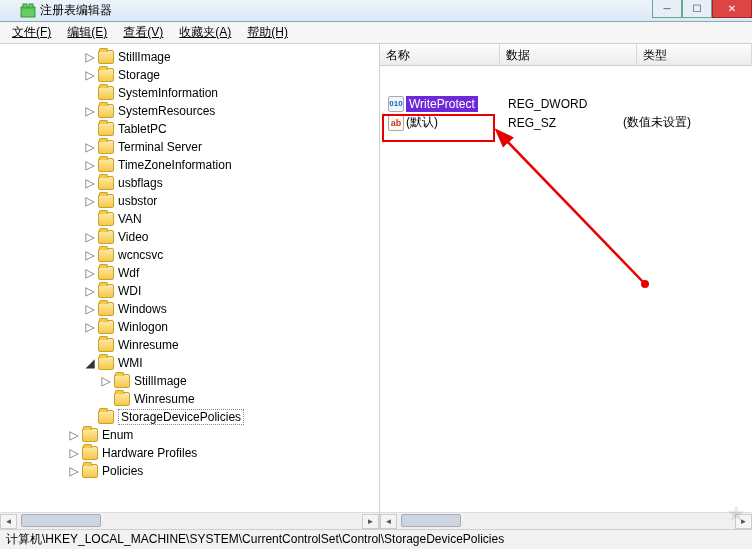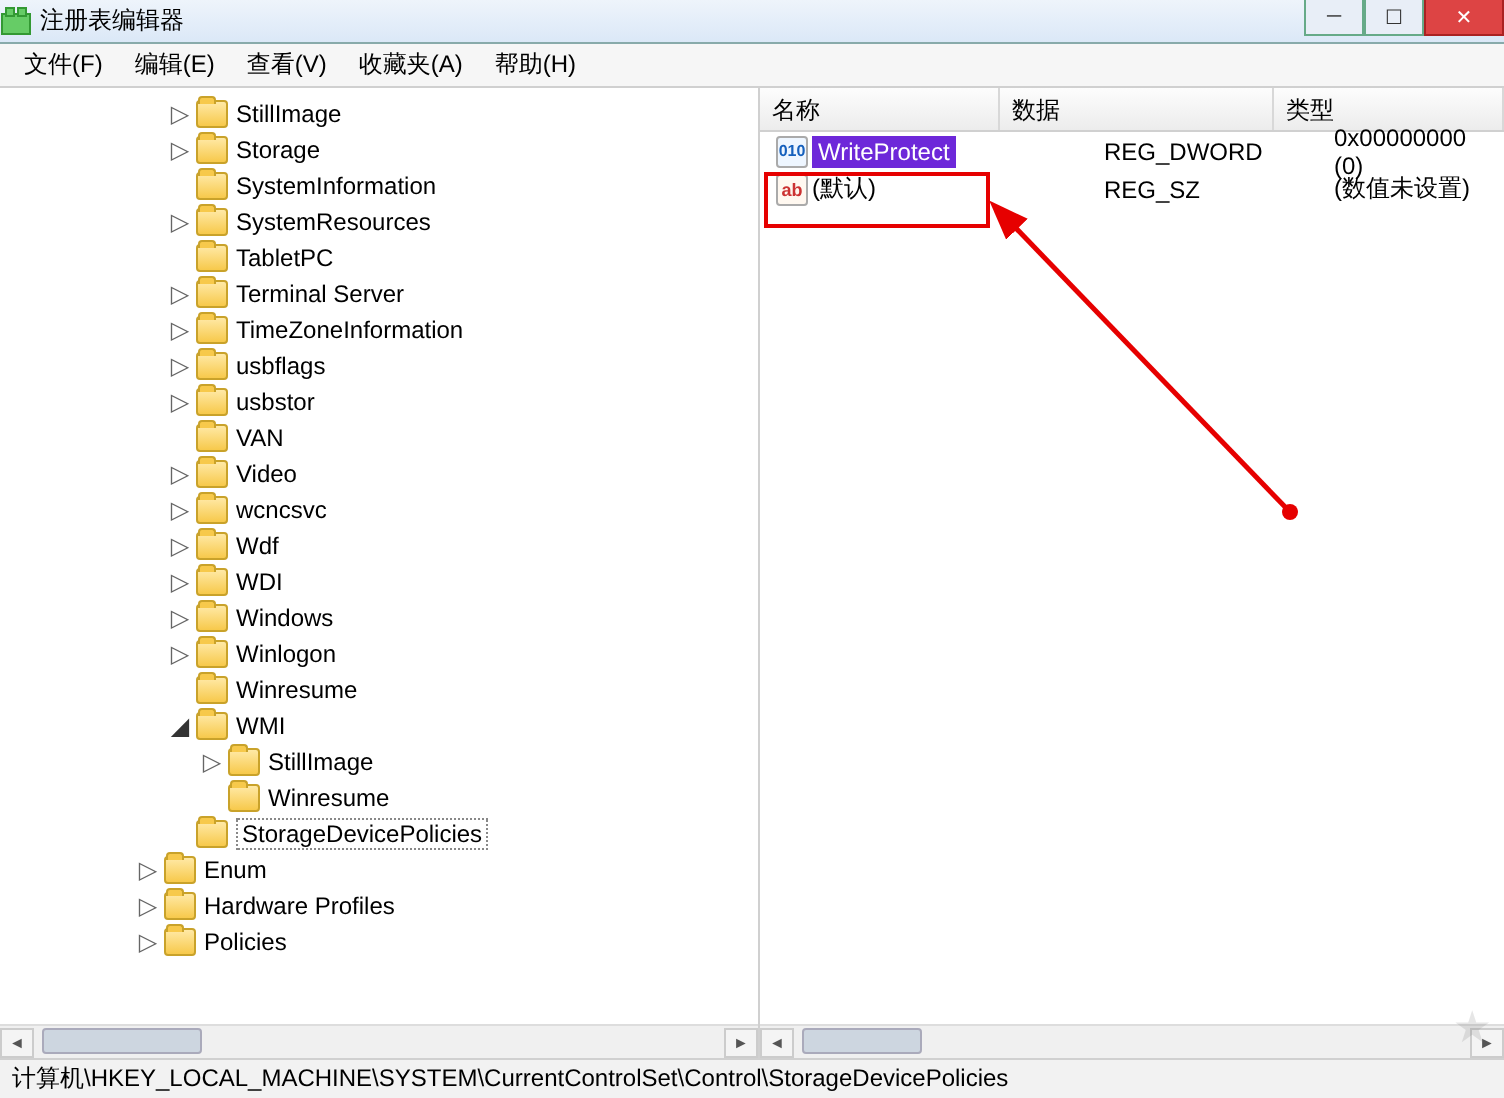--- a/index.html
+++ b/index.html
@@ -1,54 +1,54 @@
 <!DOCTYPE html>
 <html><head>
 <meta charset="utf-8">
 <style>
   * { box-sizing: border-box; }
   html, body { margin:0; padding:0; width:752px; height:549px; font-family: "Microsoft YaHei", "Segoe UI", Tahoma, sans-serif; font-size:12px; background:#fff; overflow:hidden; }
 
-  .titlebar { height:22px; background:linear-gradient(#eef4fb,#dbe8f7); border-bottom:1px solid #8aa; position:relative; display:flex; align-items:center; padding-left:0; }
+  .titlebar { height:22px; background:linear-gradient(#eef4fb,#dbe8f7); border-bottom:1px solid #8aa; position:relative; display:flex; align-items:center; padding-left:20px; }
   .titlebar .appicon { width:16px; height:16px; margin-right:4px; }
   .titlebar .title-text { color:#000; }
   .win-buttons { position:absolute; right:0; top:0; display:flex; }
   .win-btn { width:30px; height:18px; border:1px solid #6a8; border-top:none; display:flex; align-items:center; justify-content:center; font-size:10px; color:#333; }
   .win-btn.close { background:#d44; color:#fff; border-color:#a22; width:40px;}
   .win-btn.min, .win-btn.max { background:#e8eef7; }
 
   .menubar { height:22px; background:#f6f6f6; border-bottom:1px solid #d0d0d0; display:flex; align-items:center; padding-left:4px; }
-  .menu-item { padding:2px 8px; cursor:default; }
+  .menu-item { padding:2px 8px; cursor:default;text-decoration:underline; }
 
   .client { display:flex; height:calc(549px - 22px - 22px - 20px); position:relative; }
 
   
   .tree-panel { width:380px; border-right:1px solid #d0d0d0; overflow:hidden; position:relative; background:#fff;}
   .tree-inner { padding:4px 0 4px 4px; position:relative; }
   .tree-row { display:flex; align-items:center; height:18px; white-space:nowrap; padding-left:0; cursor:default; }
   .expander { width:12px; height:12px; display:inline-flex; align-items:center; justify-content:center; color:#666; margin-right:2px;}
   .spacer { display:inline-block; }
   .folder { width:16px; height:14px; display:inline-block; margin-right:4px; background:linear-gradient(#ffe9a6,#f7c94b); border:1px solid #c9a22a; border-radius:2px; position:relative; }
   .folder::before { content:""; position:absolute; top:-3px; left:0; width:7px; height:3px; background:#f7c94b; border:1px solid #c9a22a; border-bottom:none; border-radius:2px 2px 0 0;}
   .tree-label {  }
   .tree-row.selected .tree-label { background:#fff; border:1px dotted #888; padding:0 2px; }
 
   
-  .list-panel { flex:1; display:flex; flex-direction:column; position:relative; overflow:hidden; }
+  .list-panel { flex:1; display:flex; flex-direction:column; position:relative; overflow:hidden;gap:28px; }
   .list-header { display:flex; height:22px; background:linear-gradient(#fdfdfd,#ececec); border-bottom:1px solid #d0d0d0; }
   .col { padding:3px 6px; border-right:1px solid #d8d8d8; }
   .col.name { width:120px; }
   .col.type { width:115px; }
   .col.data { flex:1; }
 
   .list-body { flex:1; position:relative; background:#fff; }
   .list-row { display:flex; align-items:center; height:19px; padding-left:4px; }
   .cell { padding:0 4px; }
   .cell.name { width:120px; display:flex; align-items:center; gap:2px;}
-  .cell.type { width:115px;margin-left:44px; }
+  .cell.type { width:115px; }
   .cell.data { flex:1; }
   .val-icon { width:16px; height:16px; display:inline-flex; align-items:center; justify-content:center; font-size:9px; font-weight:bold; border:1px solid #aaa; border-radius:2px; }
   .val-icon.str { background:#fff8f0; color:#c33; }
   .val-icon.dword { background:#eef6ff; color:#1560bd; font-size:8px;}
   .selected-name { background:#6d28d9; color:#fff; padding:1px 3px; }
 
   .highlight-box { position:absolute; border:2px solid #e60000; pointer-events:none; }
 
   svg.arrow { position:absolute; pointer-events:none; }
 
@@ -252,21 +252,20 @@
       <div class="col data">数据</div>
       <div class="col type">类型</div>
     </div>
     <div class="list-body" id="list-body">
         <div class="list-row" style="position: relative;">
           <div class="cell name">
             <span class="val-icon dword">010</span>
             <span class="selected-name">WriteProtect</span>
           </div>
           <div class="cell type">REG_DWORD</div>
-          <div class="cell data">0x00000000 (0)</div>
         </div>
         <div class="list-row" style="position: relative;">
           <div class="cell name">
             <span class="val-icon str">ab</span>
             <span>(默认)</span>
           </div>
           <div class="cell type">REG_SZ</div>
           <div class="cell data">(数值未设置)</div>
         </div>
 

